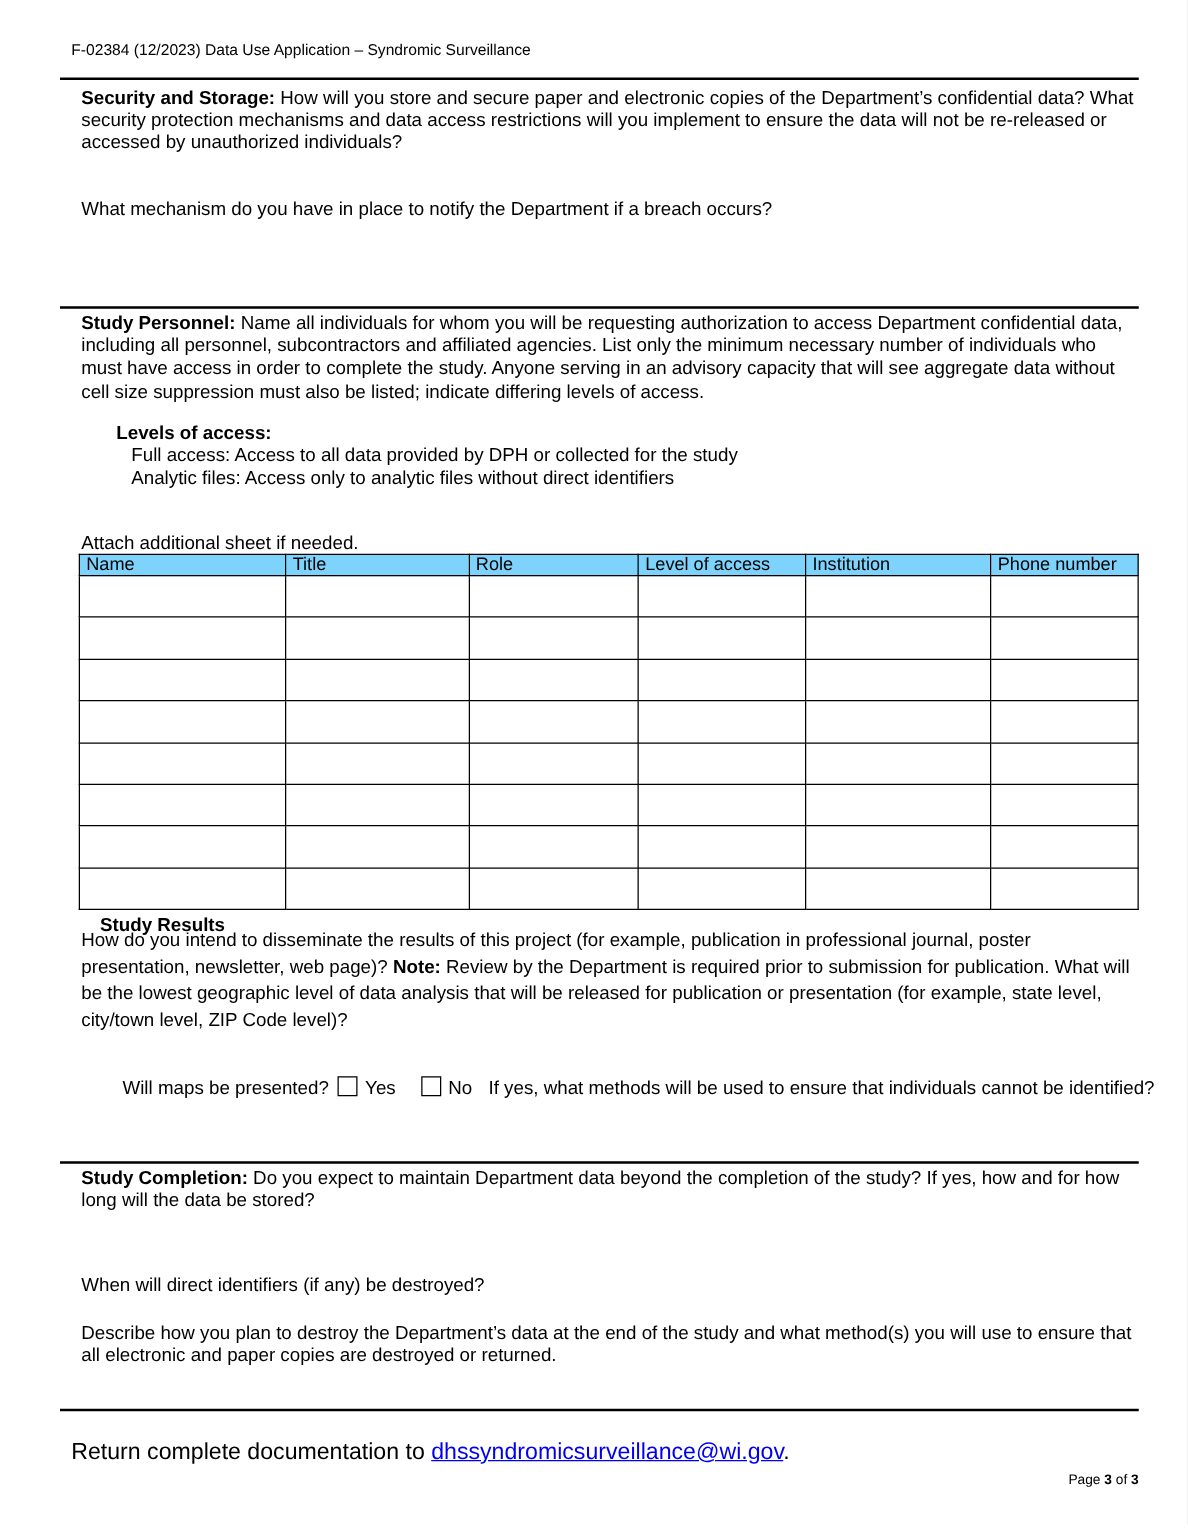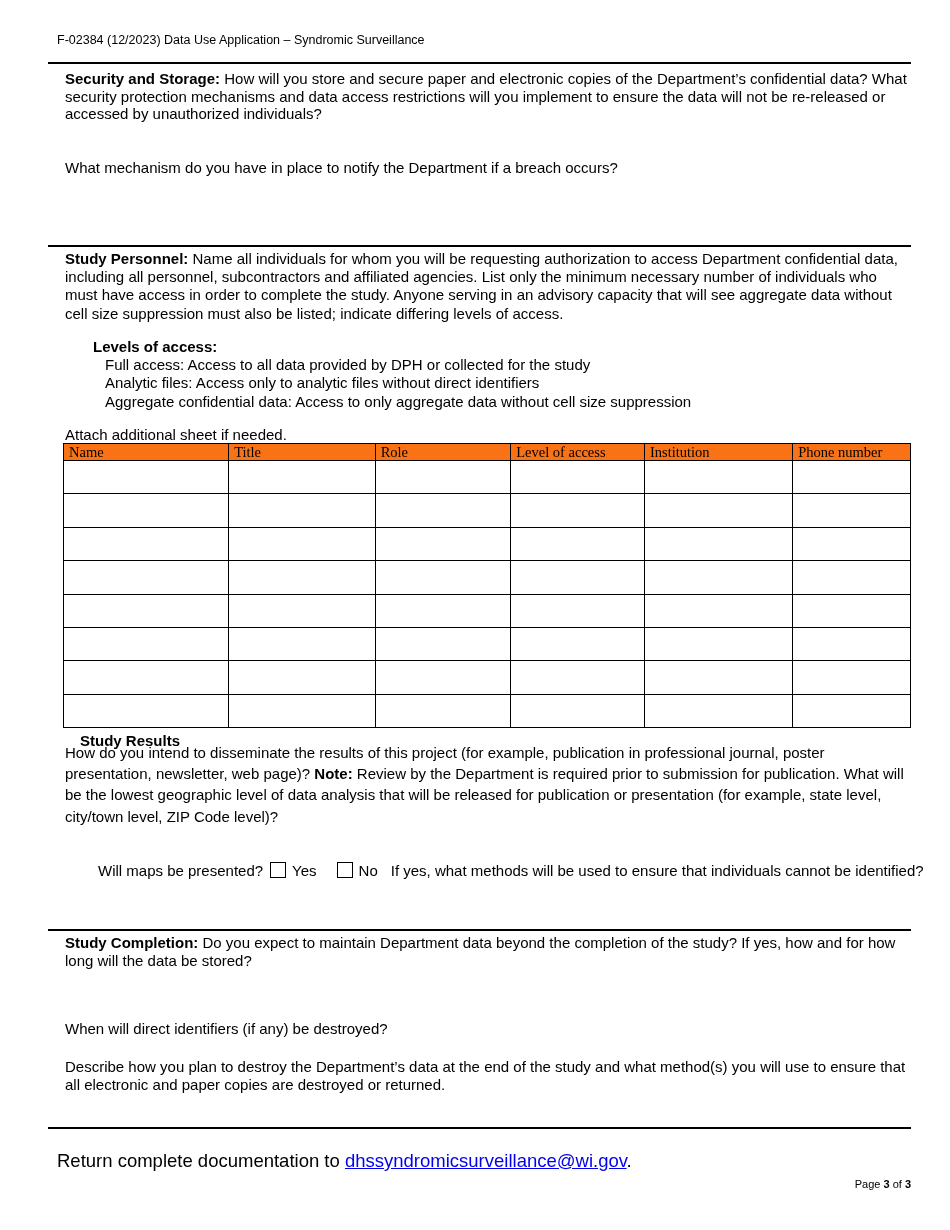--- a/index.html
+++ b/index.html
@@ -21,21 +21,21 @@
   .levels-label{left:93px;top:338px;font-weight:bold;}
   .levels-list{left:105px;top:356px;line-height:18.3px;}
   .attach-note{left:65px;top:426px;}
   .tbl-wrap{position:absolute;left:63px;top:443px;width:848px;}
   table.personnel{border-collapse:collapse;width:100%;table-layout:fixed;}
   table.personnel th, table.personnel td{
     border:1.5px solid #000;
     font-size:14.5px;font-weight:normal;text-align:left;
     padding:0 5px;vertical-align:top;
   }
-  table.personnel th{background:#f97316;height:15px;line-height:16px;font-family:Liberation Serif, serif;}
+  table.personnel th{background:#7dd3fc;height:15px;line-height:16px;}
   table.personnel td{height:32.4px;}
   .col-name{width:19.5%;} .col-title{width:17.3%;} .col-role{width:16.0%;}
   .col-level{width:15.8%;} .col-inst{width:17.5%;} .col-phone{width:13.9%;}
   .results-label{left:80px;top:732px;font-weight:bold;}
   .results-para{left:65px;top:742px;width:850px;line-height:21.2px;}
   .maps-line{left:65px;top:860px;width:846px;line-height:22px;margin-left:33px;}
   .checkbox{
     display:inline-block;width:14px;height:14px;
     border:1.6px solid #000;background:#fff;
     vertical-align:-2px;
@@ -69,21 +69,20 @@
 
   <div class="para sec-personnel">
     <span class="b">Study Personnel:</span><span> Name all individuals for whom you will be requesting authorization to access Department confidential data, including all personnel, subcontractors and affiliated agencies. List only the minimum necessary number of individuals who must have access in order to complete the study. Anyone serving in an advisory capacity that will see aggregate data without cell size suppression must also be listed; indicate differing levels of access.</span>
   </div>
 
   <div class="para levels-label">Levels of access:</div>
 
   <div class="para levels-list">
     <div>Full access: Access to all data provided by DPH or collected for the study</div>
     <div>Analytic files: Access only to analytic files without direct identifiers</div>
-    <div>Aggregate confidential data: Access to only aggregate data without cell size suppression</div>
   </div>
 
   <div class="para attach-note">Attach additional sheet if needed.</div>
 
   <div class="tbl-wrap">
     <table class="personnel">
       <colgroup>
         <col class="col-name">
           <col class="col-title">
           <col class="col-role">

